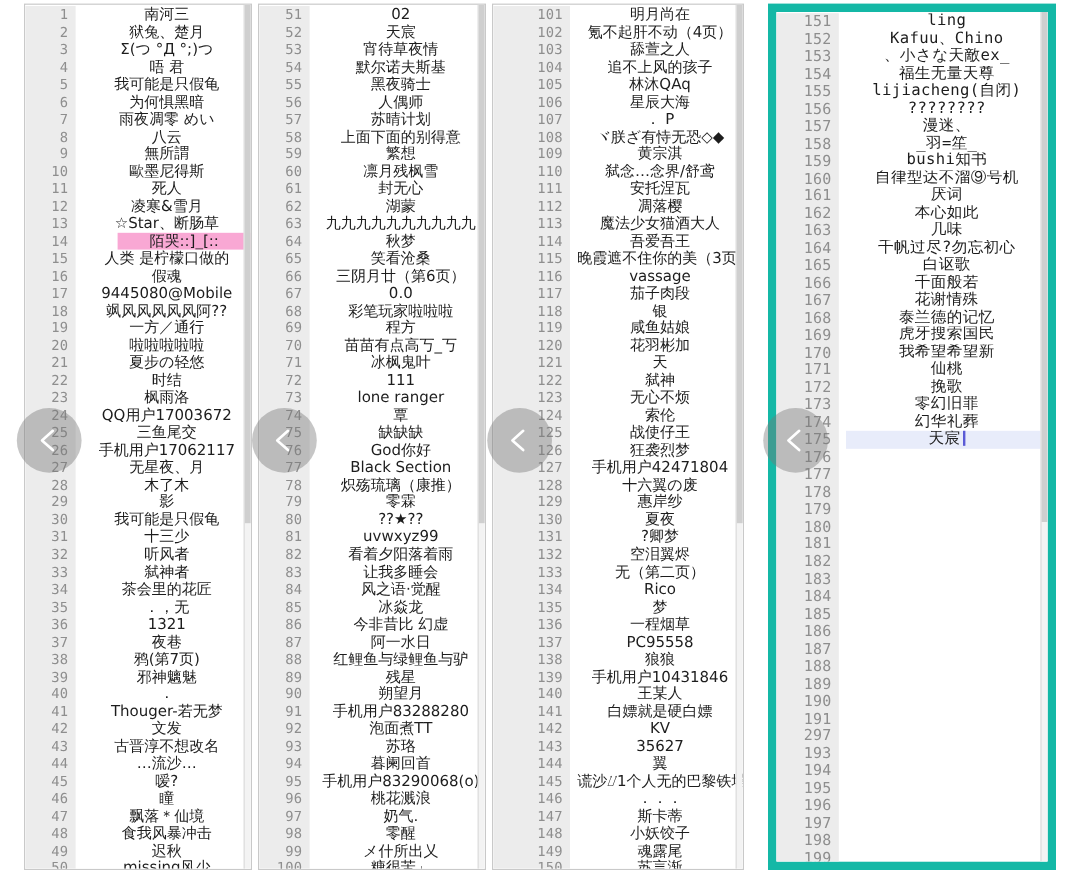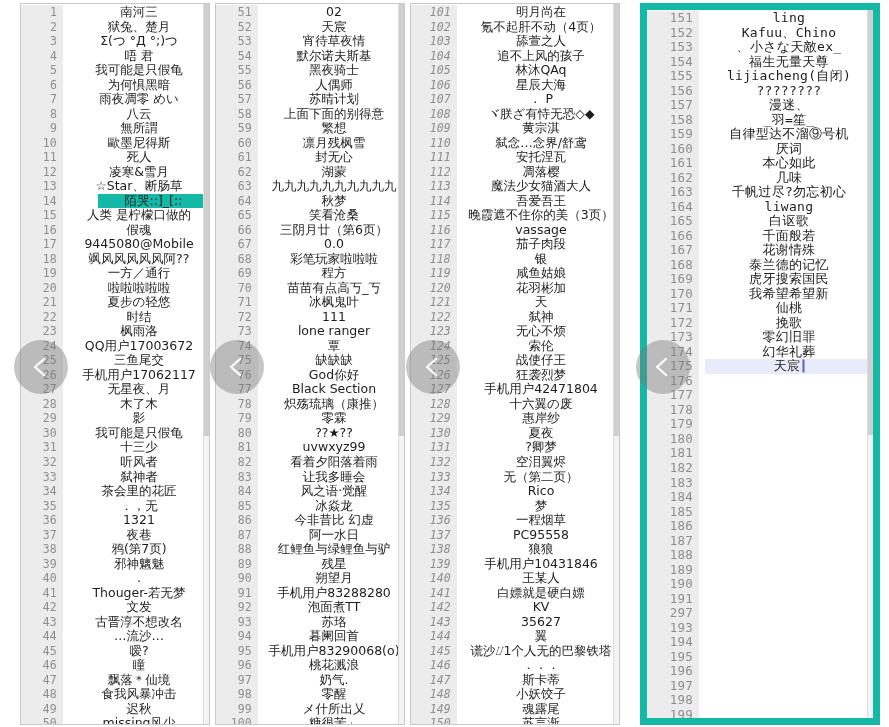--- a/index.html
+++ b/index.html
@@ -88,21 +88,21 @@
   .pane-mono .code-line {
     font-family: "DejaVu Sans Mono", "Liberation Mono", monospace;
     font-size: 13px;
     letter-spacing: 0.3px;
   }
   .pane-mono .ln {
     font-size: 12.5px;
   }
 
   .code-line.selected {
-    background: #14b8a6;
+    background: #f9a8d4;
     margin-left: 29px;
   }
   .code-line.current {
     background: #e8ecfa;
   }
 
   .caret {
     display: inline-block;
     width: 1px;
     height: 12px;
@@ -385,21 +385,21 @@
             <div class="code-line"><span>糖很苦」</span></div>
           </div>
         </div>
         <div class="vscroll">
           <div class="thumb"></div>
         </div>
       </div>
       <div class="pane-gap" style="width: 5px;"></div>
       <div class="editor-pane" style="width: 210px;">
         <div class="pane-inner">
-          <div class="gutter" style="width: 46px; font-style: italic;">
+          <div class="gutter" style="width: 64px;">
             <div class="ln">101</div>
             <div class="ln">102</div>
             <div class="ln">103</div>
             <div class="ln">104</div>
             <div class="ln">105</div>
             <div class="ln">106</div>
             <div class="ln">107</div>
             <div class="ln">108</div>
             <div class="ln">109</div>
             <div class="ln">110</div>
@@ -558,26 +558,26 @@
           </div>
           <div class="code-col">
             <div class="code-line"><span>ling</span></div>
             <div class="code-line"><span>Kafuu、Chino</span></div>
             <div class="code-line"><span>、小さな天敵ex_</span></div>
             <div class="code-line"><span>福生无量天尊</span></div>
             <div class="code-line"><span>lijiacheng(自闭)</span></div>
             <div class="code-line"><span>????????</span></div>
             <div class="code-line"><span>漫迷、</span></div>
             <div class="code-line"><span>_羽=笙_</span></div>
+            <div class="code-line"><span>bushi知书</span></div>
             <div class="code-line"><span>自律型达不溜⑨号机</span></div>
             <div class="code-line"><span>厌词</span></div>
             <div class="code-line"><span>本心如此</span></div>
             <div class="code-line"><span>几味</span></div>
             <div class="code-line"><span>千帆过尽?勿忘初心</span></div>
-            <div class="code-line"><span>liwang</span></div>
             <div class="code-line"><span>白讴歌</span></div>
             <div class="code-line"><span>千面般若</span></div>
             <div class="code-line"><span>花谢情殊</span></div>
             <div class="code-line"><span>泰兰德的记忆</span></div>
             <div class="code-line"><span>虎牙搜索国民</span></div>
             <div class="code-line"><span>我希望希望新</span></div>
             <div class="code-line"><span>仙桃</span></div>
             <div class="code-line"><span>挽歌</span></div>
             <div class="code-line"><span>零幻旧罪</span></div>
             <div class="code-line"><span>幻华礼葬</span></div>

